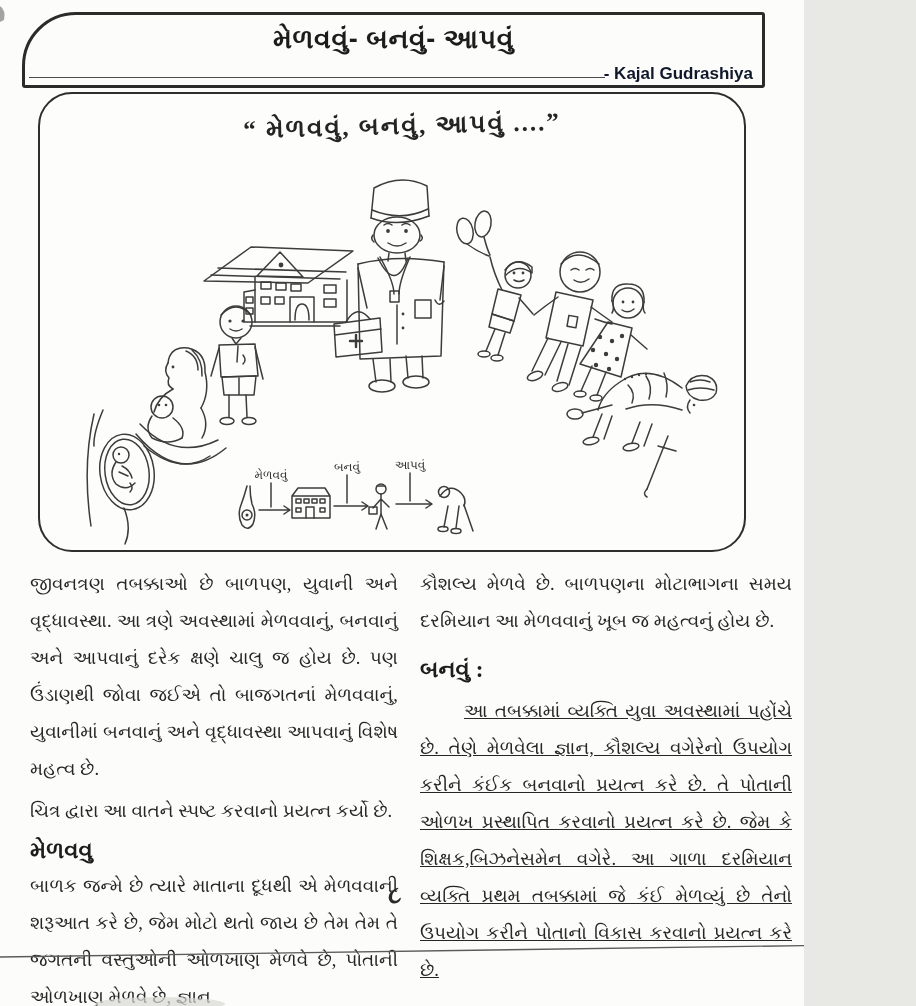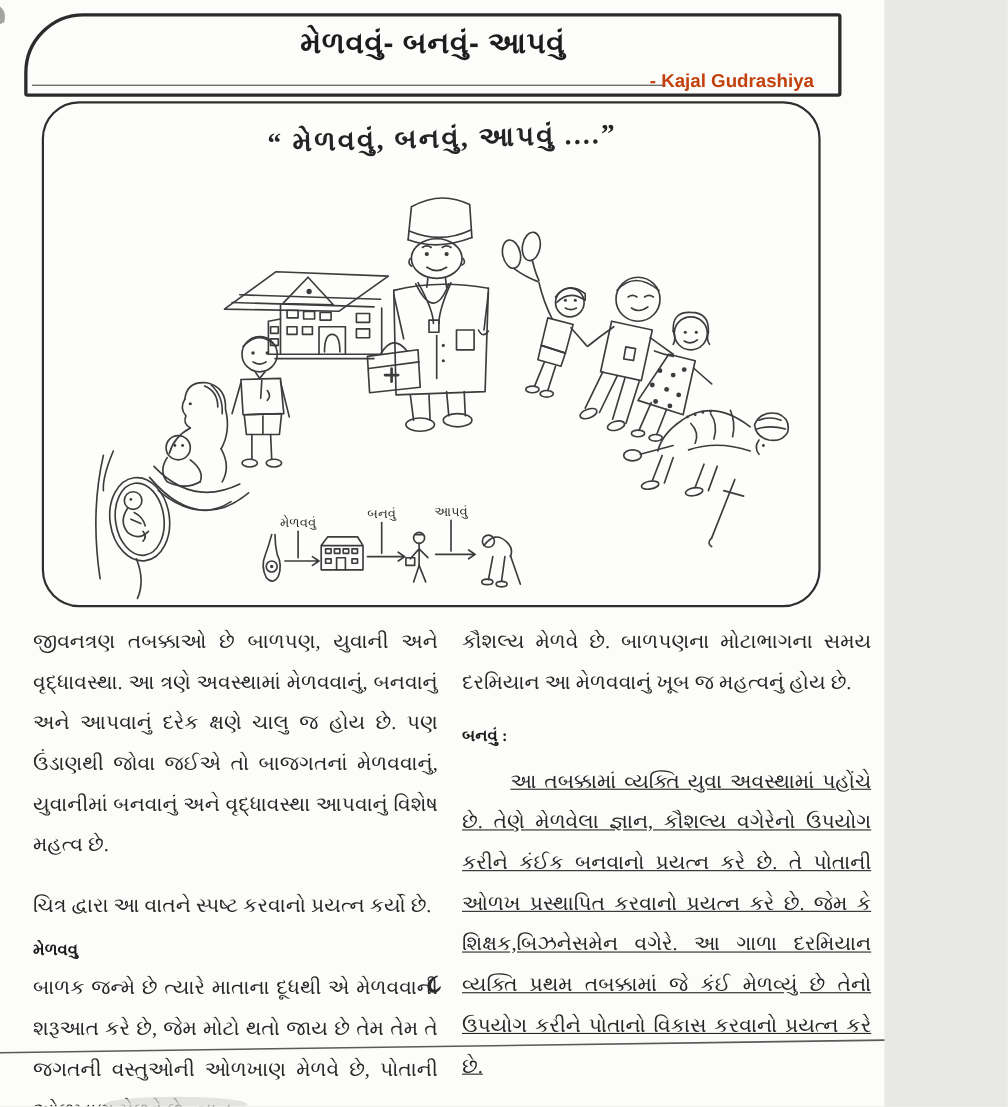--- a/index.html
+++ b/index.html
@@ -16,44 +16,44 @@
   .header-title{
     position:absolute;left:0;right:0;top:9px;text-align:center;
     font-family:"Liberation Sans",sans-serif;font-weight:bold;
     font-size:27px;letter-spacing:.5px;color:#1c1c1c;
   }
   .header-rule{
     position:absolute;left:4px;bottom:7px;width:576px;height:0;
     border-top:1.3px solid #4a4a4a;
   }
   .header-author{
-    position:absolute;right:22px;bottom:1px;
+    position:absolute;right:9px;bottom:1px;
     font-family:"Liberation Sans",sans-serif;font-weight:bold;
-    font-size:17px;color:#c2410c;
+    font-size:17px;color:#0f172a;
   }
   
   .illus-frame{
     position:absolute;left:38px;top:92px;width:704px;height:456px;
     border:2.6px solid #2e2e2e;border-radius:34px;background:#fdfdfb;
   }
   .illus-frame svg{display:block;width:100%;height:100%;}
   .sk{stroke:#3c3c3c;fill:none;stroke-width:1.5;stroke-linecap:round;stroke-linejoin:round;}
   .skb{stroke:#3c3c3c;fill:none;stroke-width:2.4;stroke-linecap:round;}
   .dot{fill:#3c3c3c;stroke:none;}
   .handtxt{font-family:"Liberation Serif",serif;font-weight:bold;fill:#242424;}
   .minitxt{font-family:"Liberation Serif",serif;font-size:12px;fill:#2e2e2e;}
   
   .col{position:absolute;top:566px;font-size:18.5px;line-height:37px;
        text-align:justify;color:#262626;}
   .col-left{left:30px;width:368px;}
   .col-right{left:420px;width:372px;}
   .col p{margin:0;}
-  .col .gap-s{margin-top:18px;}
+  .col .gap-s{margin-top:5px;}
   .col h3{
-    margin:4px 0 0 0;font-size:15px;font-weight:bold;color:#1d1d1d;
+    margin:4px 0 0 0;font-size:23px;font-weight:bold;color:#1d1d1d;
     line-height:34px;
   }
   .col-right h3{margin-top:13px;margin-bottom:6px;}
   .indent{text-indent:44px;text-decoration:underline;}
   
   .page-number{
     position:absolute;left:388px;top:882px;font-size:24px;font-weight:bold;
     color:#2a2a2a;transform:rotate(-4deg);
   }
   .artifacts{position:absolute;left:0;top:0;width:916px;height:1006px;pointer-events:none;}

